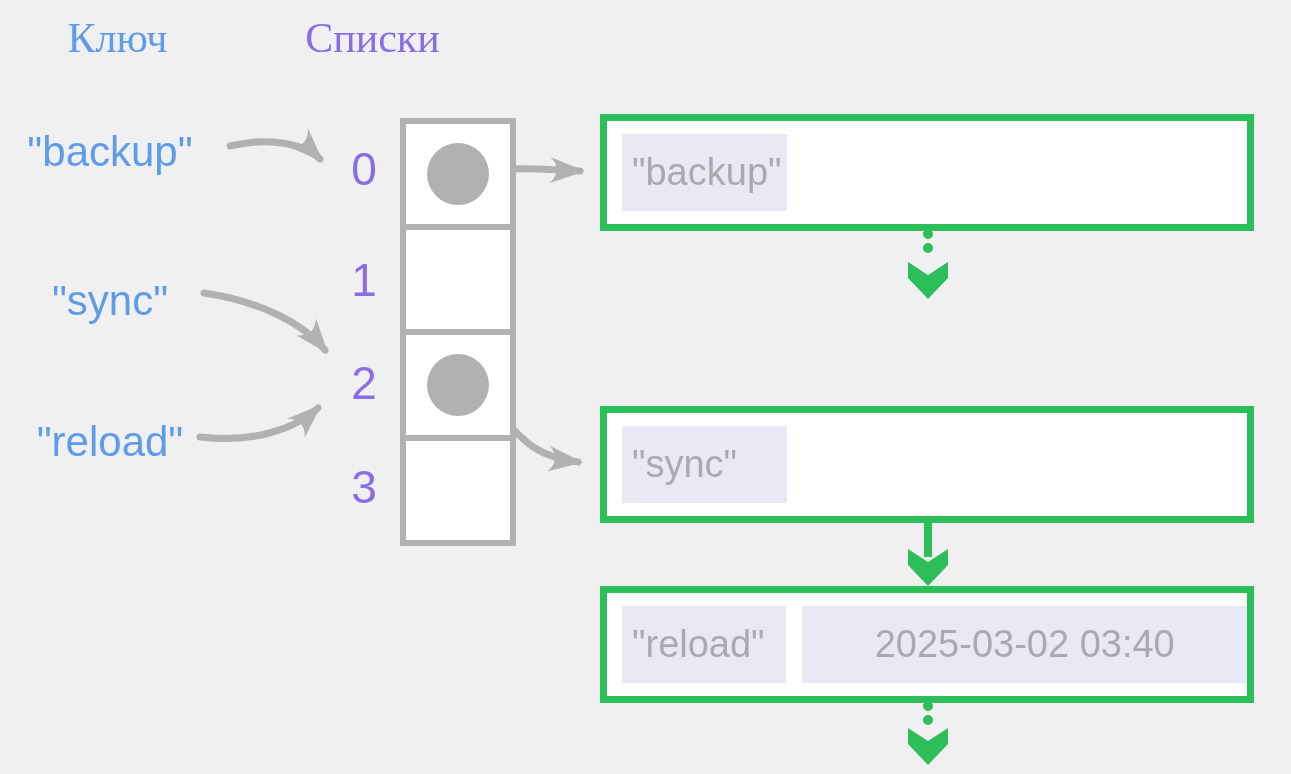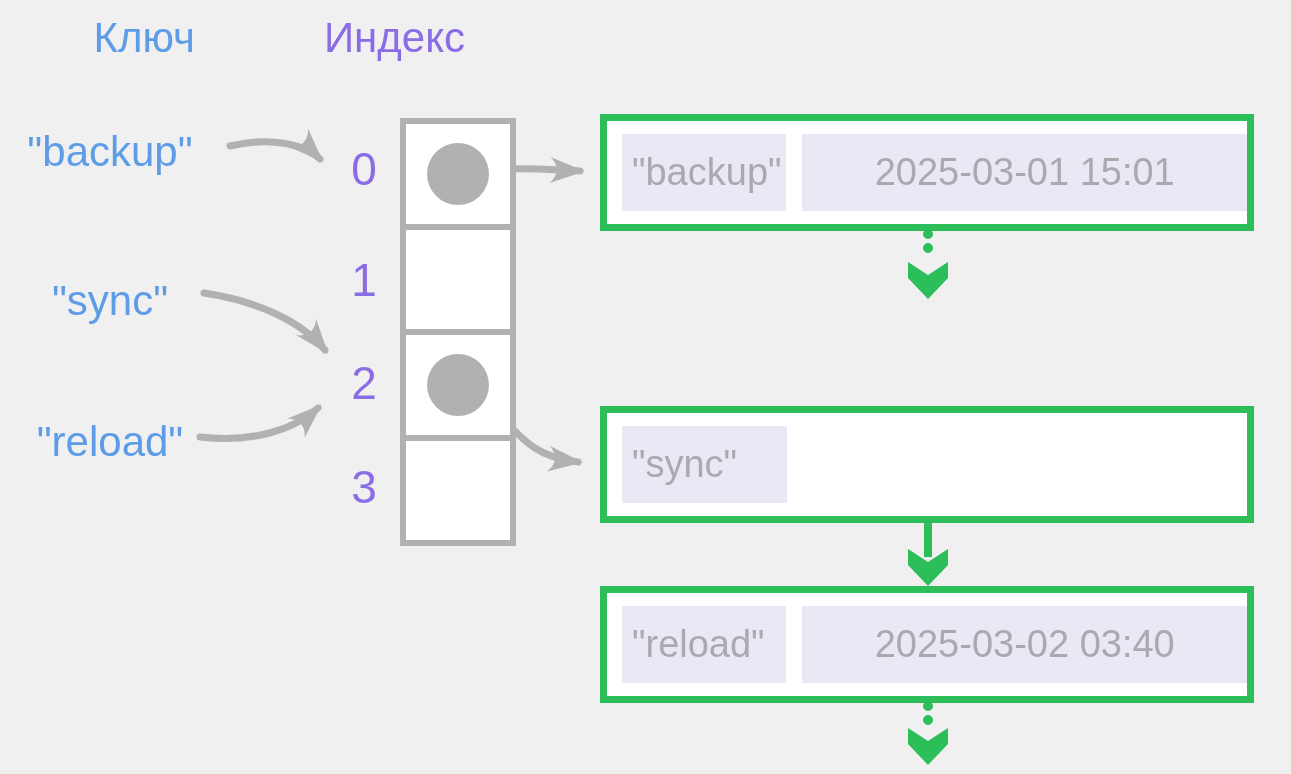--- a/index.html
+++ b/index.html
@@ -3,21 +3,21 @@
 <meta charset="utf-8">
 <style>
   html,body{margin:0;padding:0;background:#f0f0f1;}
   .canvas{
     position:relative;width:1291px;height:774px;background:#f0f0f1;
     font-family:"Liberation Sans",sans-serif;overflow:hidden;
   }
   .overlay{position:absolute;left:0;top:0;z-index:1;}
 
   
-  .hdr{position:absolute;top:13px;font-size:42px;line-height:50px;text-align:right;white-space:nowrap;z-index:2;}
+  .hdr{position:absolute;top:13px;font-size:42px;line-height:50px;text-align:center;white-space:nowrap;z-index:2;font-family:Liberation Serif, serif;}
   .hdr-key{left:40px;width:155px;color:#5f9ce8;}
   .hdr-index{left:280px;width:185px;color:#8a6de4;}
   .hdr-lists{left:590px;width:680px;color:#2cbe59;}
 
   
   .keylbl{position:absolute;left:0;width:220px;font-size:42px;line-height:50px;
           text-align:center;color:#5f9ce8;white-space:nowrap;z-index:2;}
   .keylbl.backup{top:127px;}
   .keylbl.sync{top:276px;}
   .keylbl.reload{top:417px;}
@@ -69,21 +69,21 @@
     <path d="M908,262 L928,275 L948,262 L948,278 L928,299 L908,278 Z" fill="#2cbe59"></path>
 
     <line x1="928" y1="523" x2="928" y2="557" stroke="#2cbe59" stroke-width="8"></line>
     <path d="M908,549 L928,562 L948,549 L948,565 L928,586 L908,565 Z" fill="#2cbe59"></path>
 
     <line x1="928" y1="706" x2="928" y2="734" stroke="#2cbe59" stroke-width="10" stroke-linecap="round" stroke-dasharray="0 14"></line>
     <path d="M908,728 L928,741 L948,728 L948,744 L928,765 L908,744 Z" fill="#2cbe59"></path>
   </svg>
 
   <div class="hdr hdr-key">Ключ</div>
-  <div class="hdr hdr-index">Индекс</div>
+  <div class="hdr hdr-index">Списки</div>
 
   <div class="keylbl backup">"backup"</div>
   <div class="keylbl sync">"sync"</div>
   <div class="keylbl reload">"reload"</div>
 
   <div class="idx-num" style="top:143px">0</div>
   <div class="idx-num" style="top:254px">1</div>
   <div class="idx-num" style="top:357px">2</div>
   <div class="idx-num" style="top:461px">3</div>
 
@@ -93,21 +93,20 @@
     </div>
     <div class="index-cell"></div>
     <div class="index-cell">
       <div class="dot"></div>
     </div>
     <div class="index-cell last"></div>
   </div>
 
   <div class="kv-box n1">
     <div class="kv-key">"backup"</div>
-    <div class="kv-val">2025-03-01 15:01</div>
   </div>
   <div class="kv-box n2">
     <div class="kv-key">"sync"</div>
   </div>
   <div class="kv-box n3">
     <div class="kv-key">"reload"</div>
     <div class="kv-val">2025-03-02 03:40</div>
   </div>
 
 </div>

